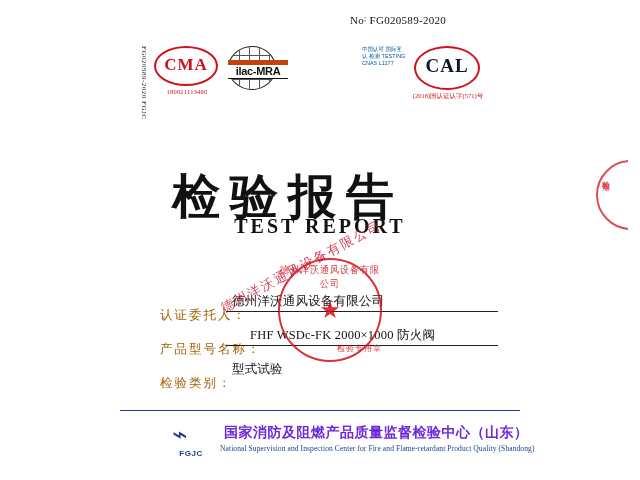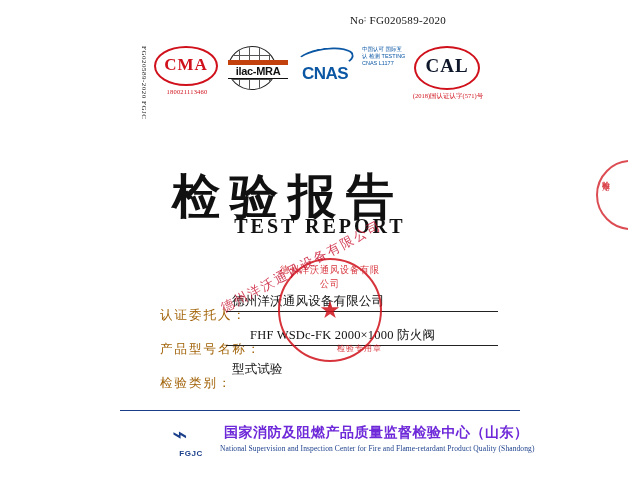--- a/index.html
+++ b/index.html
@@ -470,24 +470,20 @@
         <div class="ln" style="top:24px"></div>
         <div class="ln" style="top:32px"></div>
         <div class="vl" style="left:10px"></div>
         <div class="vl" style="left:20px"></div>
         <div class="vl" style="left:30px"></div>
         <div class="vl" style="left:40px"></div>
       </div>
       <div class="band">ilac-MRA</div>
     </div>
 
-    <div class="cnas">
-      <div class="swoosh"></div>
-      <div class="txt">CNAS</div>
-    </div>
     <div class="cnas-desc">中国认可
 国际互认
 检测
 TESTING
 CNAS L1177</div>
 
     <div class="cal">
       <div class="oval"></div>
       <div class="txt">CAL</div>
       <div class="sub">(2018)国认证认字(571)号</div>

